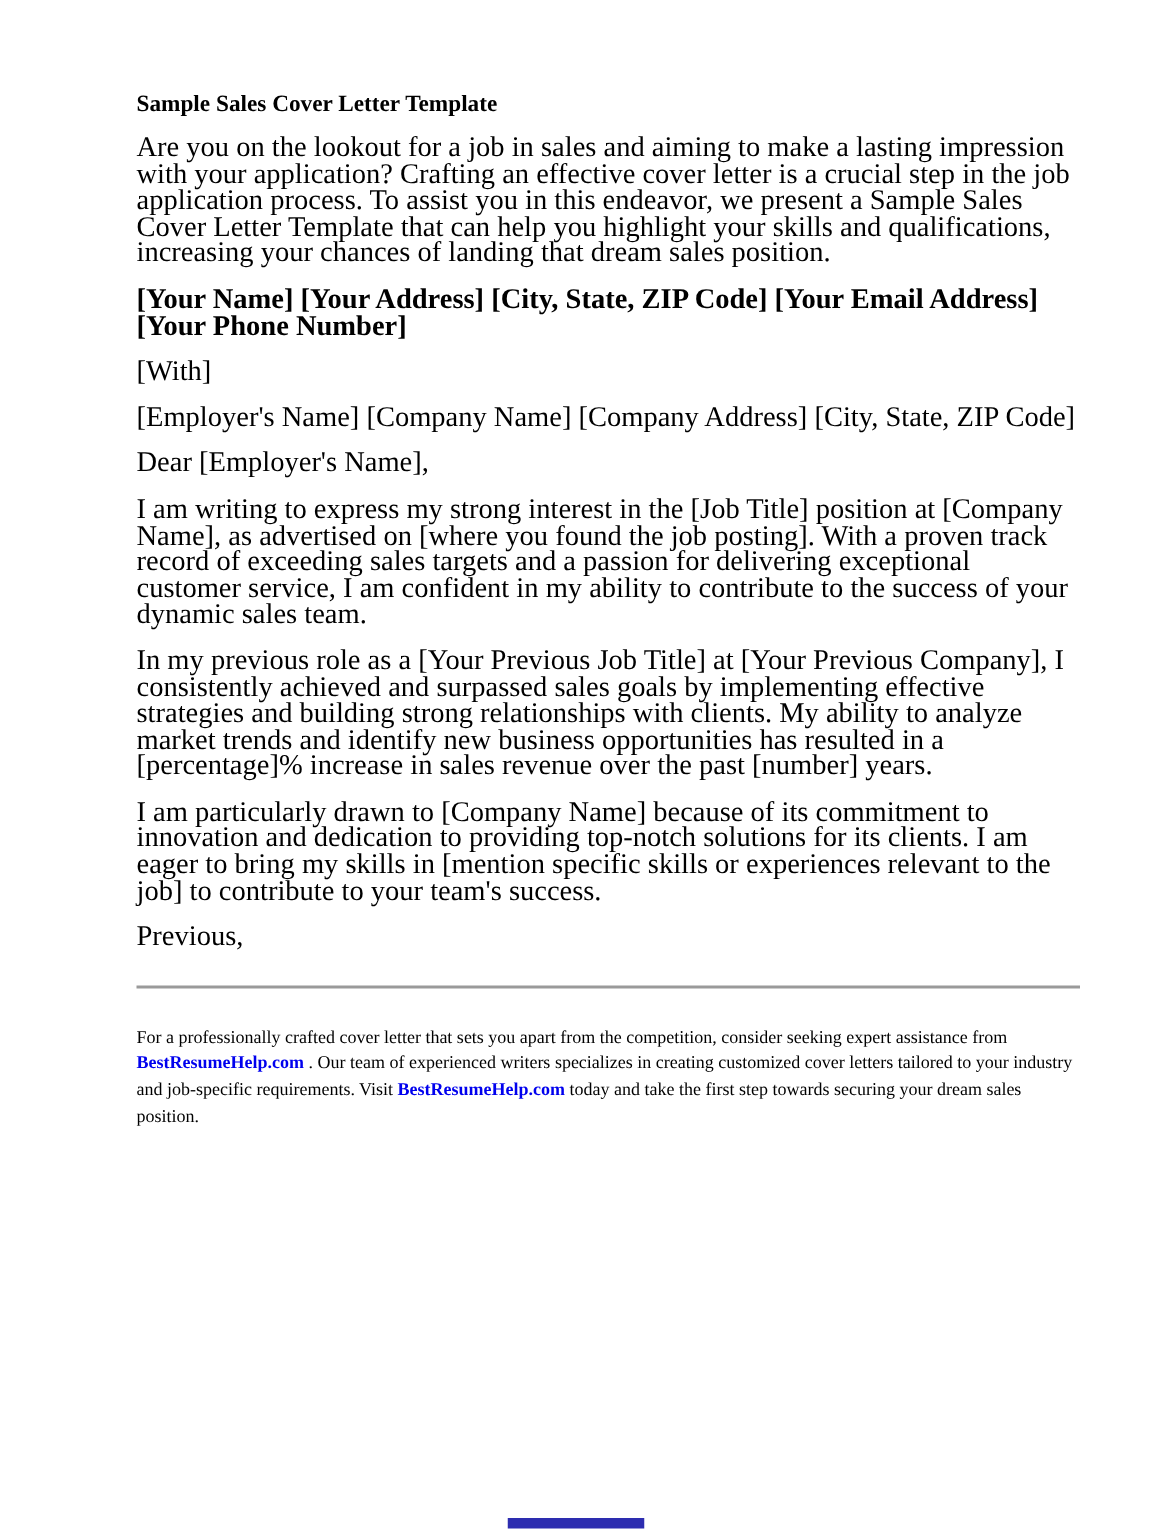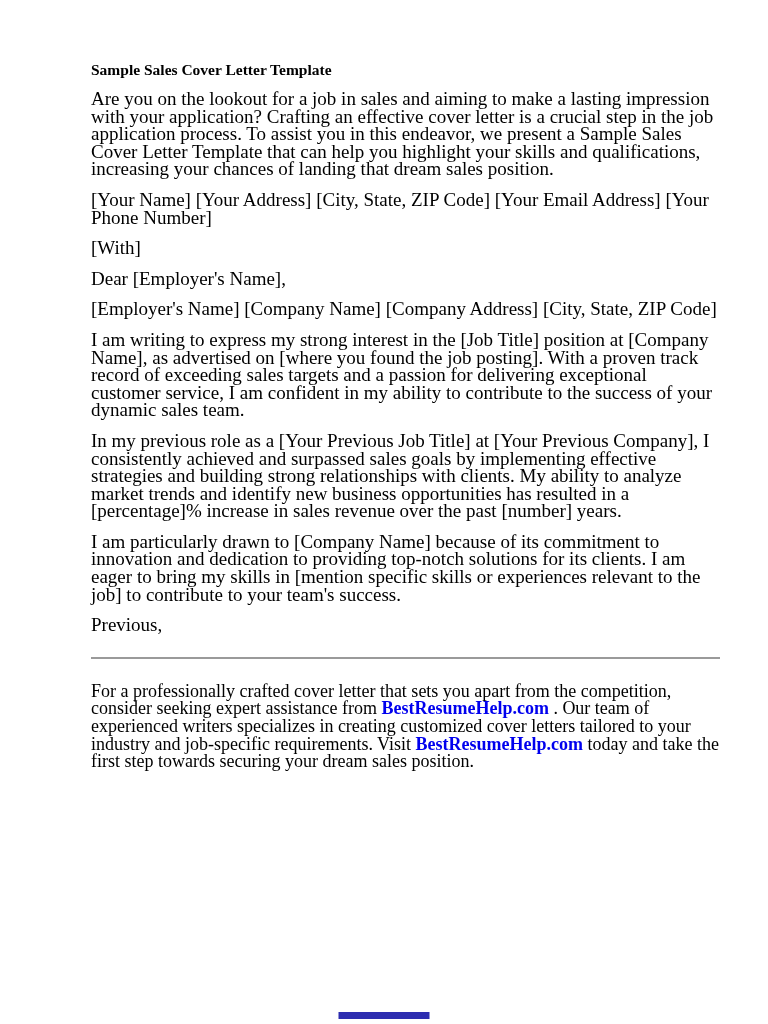--- a/index.html
+++ b/index.html
@@ -26,29 +26,29 @@
     line-height: 18px;
     margin: 0 0 11px 0;
   }
   .para {
     font-size: 19px;
     line-height: 17.6px;
     margin: 0 0 13px 0;
     text-align: left;
   }
   .para.bold {
-    font-weight: normal;
+    font-weight: bold;
   }
   .divider {
     border: none;
     border-top: 2px solid #9a9a9a;
     margin: 23px 0 24px 0;
   }
   .footer-para {
-    font-size: 18px;
+    font-size: 12px;
     line-height: 17.6px;
     margin: 0;
   }
   .site-link {
     color: #0000ee;
     font-weight: bold;
     text-decoration: none;
     cursor: pointer;
   }
   .bottom-marker {
@@ -66,23 +66,23 @@
 <div class="page">
 
   <h1 class="doc-title">Sample Sales Cover Letter Template</h1>
 
   <p class="para">Are you on the lookout for a job in sales and aiming to make a lasting impression with your application? Crafting an effective cover letter is a crucial step in the job application process. To assist you in this endeavor, we present a Sample Sales Cover Letter Template that can help you highlight your skills and qualifications, increasing your chances of landing that dream sales position.</p>
 
   <p class="para bold">[Your Name] [Your Address] [City, State, ZIP Code] [Your Email Address] [Your Phone Number]</p>
 
   <p class="para">[With]</p>
 
+  <p class="para">[Employer's Name] [Company Name] [Company Address] [City, State, ZIP Code]</p>
+
   <p class="para">Dear [Employer's Name],</p>
-
-  <p class="para">[Employer's Name] [Company Name] [Company Address] [City, State, ZIP Code]</p>
 
   <p class="para">I am writing to express my strong interest in the [Job Title] position at [Company Name], as advertised on [where you found the job posting]. With a proven track record of exceeding sales targets and a passion for delivering exceptional customer service, I am confident in my ability to contribute to the success of your dynamic sales team.</p>
 
   <p class="para">In my previous role as a [Your Previous Job Title] at [Your Previous Company], I consistently achieved and surpassed sales goals by implementing effective strategies and building strong relationships with clients. My ability to analyze market trends and identify new business opportunities has resulted in a [percentage]% increase in sales revenue over the past [number] years.</p>
 
   <p class="para">I am particularly drawn to [Company Name] because of its commitment to innovation and dedication to providing top-notch solutions for its clients. I am eager to bring my skills in [mention specific skills or experiences relevant to the job] to contribute to your team's success.</p>
 
 
 
   <p class="para">Previous,</p>

